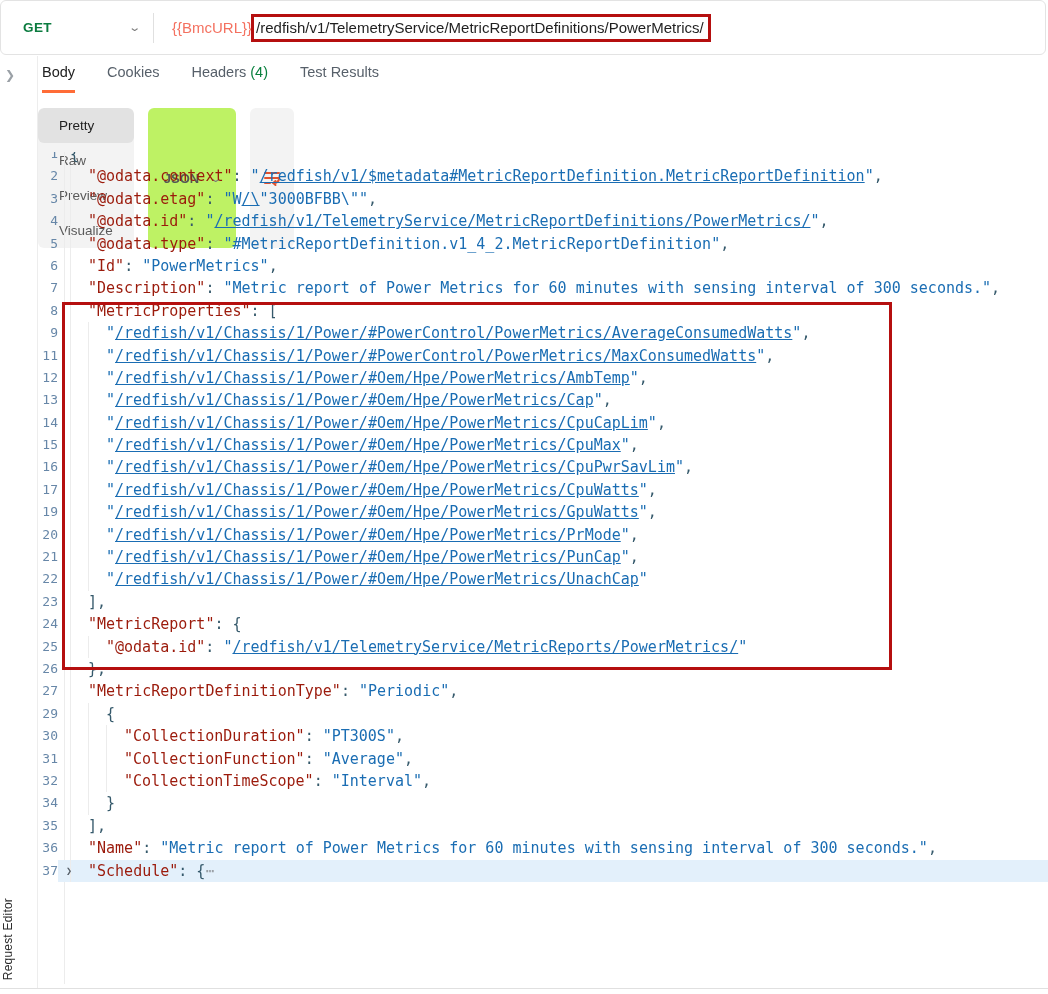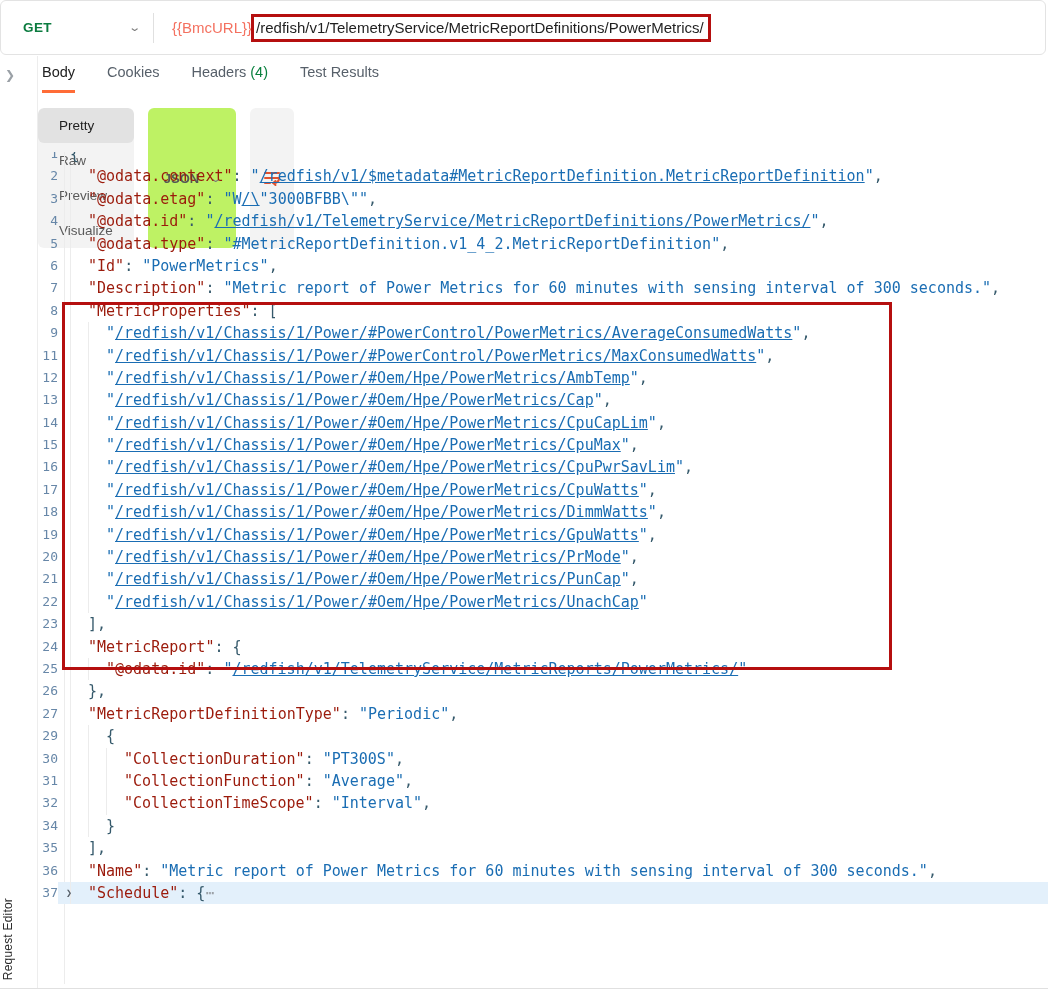--- a/index.html
+++ b/index.html
@@ -130,21 +130,20 @@
           <div class="line"><span class="gut">7</span><span class="body"><span class="ind"></span><span class="tk">"Description"</span><span class="tp">: </span><span class="ts">"Metric report of Power Metrics for 60 minutes with sensing interval of 300 seconds."</span><span class="tp">,</span></span></div>
           <div class="line"><span class="gut">8</span><span class="body"><span class="ind"></span><span class="tk">"MetricProperties"</span><span class="tp">: [</span></span></div>
           <div class="line"><span class="gut">9</span><span class="body"><span class="ind"></span><span class="ind"></span><span class="ts">"</span><span class="tl">/redfish/v1/Chassis/1/Power/#PowerControl/PowerMetrics/AverageConsumedWatts</span><span class="ts">"</span><span class="tp">,</span></span></div>
           <div class="line"><span class="gut">11</span><span class="body"><span class="ind"></span><span class="ind"></span><span class="ts">"</span><span class="tl">/redfish/v1/Chassis/1/Power/#PowerControl/PowerMetrics/MaxConsumedWatts</span><span class="ts">"</span><span class="tp">,</span></span></div>
           <div class="line"><span class="gut">12</span><span class="body"><span class="ind"></span><span class="ind"></span><span class="ts">"</span><span class="tl">/redfish/v1/Chassis/1/Power/#Oem/Hpe/PowerMetrics/AmbTemp</span><span class="ts">"</span><span class="tp">,</span></span></div>
           <div class="line"><span class="gut">13</span><span class="body"><span class="ind"></span><span class="ind"></span><span class="ts">"</span><span class="tl">/redfish/v1/Chassis/1/Power/#Oem/Hpe/PowerMetrics/Cap</span><span class="ts">"</span><span class="tp">,</span></span></div>
           <div class="line"><span class="gut">14</span><span class="body"><span class="ind"></span><span class="ind"></span><span class="ts">"</span><span class="tl">/redfish/v1/Chassis/1/Power/#Oem/Hpe/PowerMetrics/CpuCapLim</span><span class="ts">"</span><span class="tp">,</span></span></div>
           <div class="line"><span class="gut">15</span><span class="body"><span class="ind"></span><span class="ind"></span><span class="ts">"</span><span class="tl">/redfish/v1/Chassis/1/Power/#Oem/Hpe/PowerMetrics/CpuMax</span><span class="ts">"</span><span class="tp">,</span></span></div>
           <div class="line"><span class="gut">16</span><span class="body"><span class="ind"></span><span class="ind"></span><span class="ts">"</span><span class="tl">/redfish/v1/Chassis/1/Power/#Oem/Hpe/PowerMetrics/CpuPwrSavLim</span><span class="ts">"</span><span class="tp">,</span></span></div>
           <div class="line"><span class="gut">17</span><span class="body"><span class="ind"></span><span class="ind"></span><span class="ts">"</span><span class="tl">/redfish/v1/Chassis/1/Power/#Oem/Hpe/PowerMetrics/CpuWatts</span><span class="ts">"</span><span class="tp">,</span></span></div>
-          <div class="line"><span class="gut">18</span><span class="body"><span class="ind"></span><span class="ind"></span><span class="ts">"</span><span class="tl">/redfish/v1/Chassis/1/Power/#Oem/Hpe/PowerMetrics/DimmWatts</span><span class="ts">"</span><span class="tp">,</span></span></div>
           <div class="line"><span class="gut">19</span><span class="body"><span class="ind"></span><span class="ind"></span><span class="ts">"</span><span class="tl">/redfish/v1/Chassis/1/Power/#Oem/Hpe/PowerMetrics/GpuWatts</span><span class="ts">"</span><span class="tp">,</span></span></div>
           <div class="line"><span class="gut">20</span><span class="body"><span class="ind"></span><span class="ind"></span><span class="ts">"</span><span class="tl">/redfish/v1/Chassis/1/Power/#Oem/Hpe/PowerMetrics/PrMode</span><span class="ts">"</span><span class="tp">,</span></span></div>
           <div class="line"><span class="gut">21</span><span class="body"><span class="ind"></span><span class="ind"></span><span class="ts">"</span><span class="tl">/redfish/v1/Chassis/1/Power/#Oem/Hpe/PowerMetrics/PunCap</span><span class="ts">"</span><span class="tp">,</span></span></div>
           <div class="line"><span class="gut">22</span><span class="body"><span class="ind"></span><span class="ind"></span><span class="ts">"</span><span class="tl">/redfish/v1/Chassis/1/Power/#Oem/Hpe/PowerMetrics/UnachCap</span><span class="ts">"</span></span></div>
           <div class="line"><span class="gut">23</span><span class="body"><span class="ind"></span><span class="tp">],</span></span></div>
           <div class="line"><span class="gut">24</span><span class="body"><span class="ind"></span><span class="tk">"MetricReport"</span><span class="tp">: {</span></span></div>
           <div class="line"><span class="gut">25</span><span class="body"><span class="ind"></span><span class="ind"></span><span class="tk">"@odata.id"</span><span class="tp">: </span><span class="ts">"</span><span class="tl">/redfish/v1/TelemetryService/MetricReports/PowerMetrics/</span><span class="ts">"</span></span></div>
           <div class="line"><span class="gut">26</span><span class="body"><span class="ind"></span><span class="tp">},</span></span></div>
           <div class="line"><span class="gut">27</span><span class="body"><span class="ind"></span><span class="tk">"MetricReportDefinitionType"</span><span class="tp">: </span><span class="ts">"Periodic"</span><span class="tp">,</span></span></div>
           <div class="line"><span class="gut">29</span><span class="body"><span class="ind"></span><span class="ind"></span><span class="tp">{</span></span></div>

